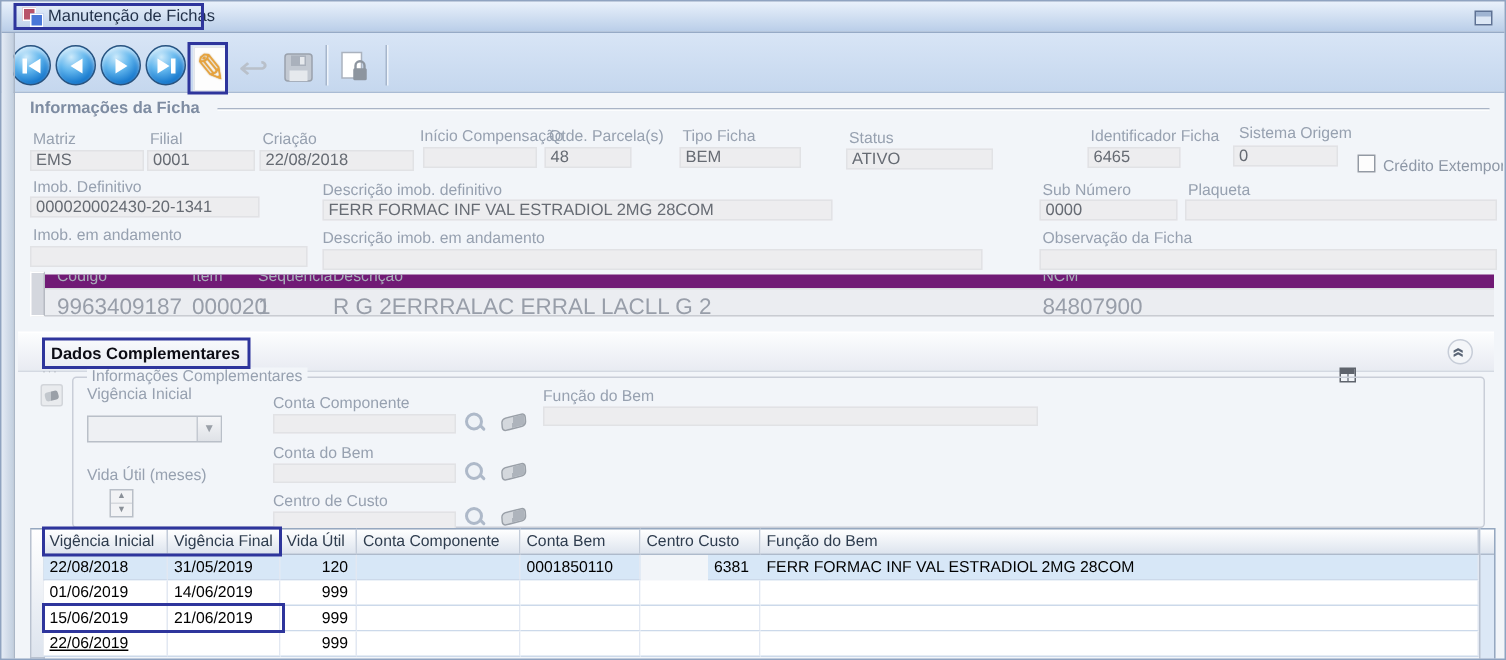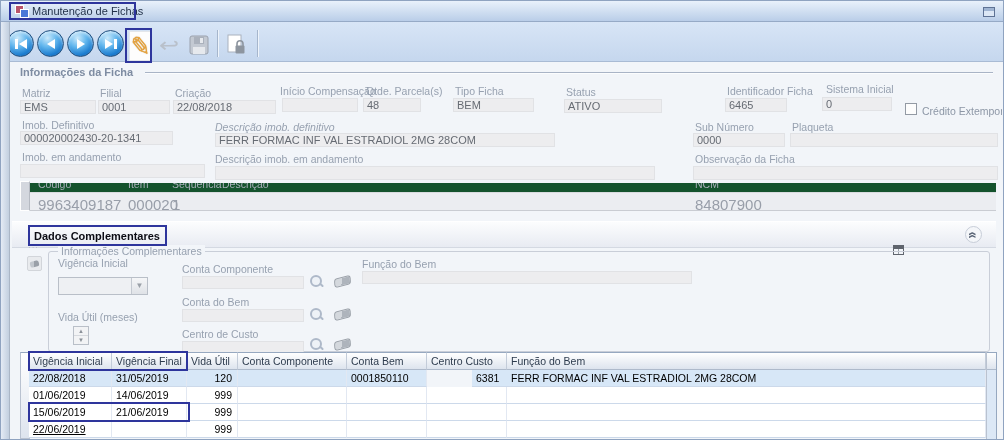--- a/index.html
+++ b/index.html
@@ -37,21 +37,21 @@
   
   .legend { font-size:11px; color:#7e8ca2; font-weight:bold; white-space:nowrap;text-align:right; }
   .legend-line { height:2px; border-top:1px solid #a9b4c6; border-bottom:1px solid #fcfdfe; }
   .flabel { position:absolute; font-size:10.5px; color:#97a1b0; white-space:nowrap; }
   .ffield { position:absolute; height:14px; background:#ededef; border:1px solid #e1e2e5;
             font-size:11px; color:#666b73; line-height:12px; padding-left:3px; white-space:nowrap; overflow:hidden; }
   .chk { position:absolute; width:12px; height:12px; background:#fdfdfd; border:1px solid #939aa4; }
 
   
   .g1-selector { background:#d4d7de; border:1px solid #fff; border-right:1px solid #b6bac2; }
-  .g1-head { overflow:hidden; background:#14532d; }
+  .g1-head { overflow:hidden; background:#701a75; }
   .g1-head span { position:absolute; top:-5px; font-size:10.5px; color:#a9afba; white-space:nowrap;}
   .g1-row { background:#ebedf1; border-top:1px solid #d9dbdf; border-bottom:1px solid #c9ccd2; }
   .g1-row span { position:absolute; top:3px; font-size:15px; color:#989ea9; white-space:nowrap; }
 
   
   .dados-bar { background:linear-gradient(to bottom,#fcfdfe,#e8ebf2); border-top:1px solid #fff; border-bottom:1px solid #d4d9e2; }
   .dados-title { font-size:11px; font-weight:bold; color:#0c0c14; white-space:nowrap; }
   .collapse-btn { width:17px; height:17px; border-radius:50%; background:#f4f6f9; border:1px solid #c7cdd8;
     display:flex; align-items:center; justify-content:center; }
   .collapse-glyph { font-size:12px; color:#5a6576; transform:rotate(90deg) scaleY(1.3); line-height:1; font-weight:bold;}
@@ -158,36 +158,36 @@
 <div class="abs legend-line" style="left:145px; top:72px; width:848px;"></div>
 
 <span class="flabel" style="left:22px; top:87px;">Matriz</span>
 <span class="flabel" style="left:100px; top:87px;">Filial</span>
 <span class="flabel" style="left:175px; top:87px;">Criação</span>
 <span class="flabel" style="left:280px; top:85px;">Início Compensação</span>
 <span class="flabel" style="left:366px; top:85px;">Qtde. Parcela(s)</span>
 <span class="flabel" style="left:455px; top:85px;">Tipo Ficha</span>
 <span class="flabel" style="left:566px; top:86px;">Status</span>
 <span class="flabel" style="left:727px; top:85px;">Identificador Ficha</span>
-<span class="flabel" style="left:826px; top:83px;">Sistema Inicial</span>
+<span class="flabel" style="left:826px; top:83px;">Sistema Origem</span>
 
 <div class="ffield" style="left:20px; top:100px; width:76px;">EMS</div>
 <div class="ffield" style="left:98px; top:100px; width:72px;">0001</div>
 <div class="ffield" style="left:173px; top:100px; width:103px;">22/08/2018</div>
 <div class="ffield" style="left:282px; top:98px; width:76px;"></div>
 <div class="ffield" style="left:363px; top:98px; width:58px;">48</div>
 <div class="ffield" style="left:453px; top:98px; width:81px;">BEM</div>
 <div class="ffield" style="left:564px; top:99px; width:98px;">ATIVO</div>
 <div class="ffield" style="left:725px; top:98px; width:62px;">6465</div>
 <div class="ffield" style="left:822px; top:97px; width:70px;">0</div>
 <span class="chk" style="left:905px; top:103px;"></span>
 <span class="flabel" style="left:922px; top:105px; width:80px; overflow:hidden; color:#8d97a6;">Crédito Extemporâne</span>
 
 <span class="flabel" style="left:22px; top:119px;">Imob. Definitivo</span>
-<span class="flabel" style="left:215px; top:121px;font-style:italic;">Descrição imob. definitivo</span>
+<span class="flabel" style="left:215px; top:121px;">Descrição imob. definitivo</span>
 <span class="flabel" style="left:695px; top:121px;">Sub Número</span>
 <span class="flabel" style="left:792px; top:121px;">Plaqueta</span>
 
 <div class="ffield" style="left:20px; top:131px; width:153px;">000020002430-20-1341</div>
 <div class="ffield" style="left:215px; top:133px; width:340px;">FERR FORMAC INF VAL ESTRADIOL 2MG 28COM</div>
 <div class="ffield" style="left:693px; top:133px; width:92px;">0000</div>
 <div class="ffield" style="left:790px; top:133px; width:208px;"></div>
 
 <span class="flabel" style="left:22px; top:151px;">Imob. em andamento</span>
 <span class="flabel" style="left:215px; top:153px;">Descrição imob. em andamento</span>
@@ -202,20 +202,21 @@
   <span style="left:8px;">Código</span>
   <span style="left:98px;">Item</span>
   <span style="left:142px;">Sequência</span>
   <span style="left:192px;">Descrição</span>
   <span style="left:665px;">NCM</span>
 </div>
 <div class="abs g1-row" style="left:30px; top:192px; width:966px; height:19px;">
   <span style="left:8px;">9963409187</span>
   <span style="left:98px;">000020</span>
   <span style="left:142px;">1</span>
+  <span style="left:192px;">R G 2ERRRALAC ERRAL LACLL G 2</span>
   <span style="left:665px;">84807900</span>
 </div>
 
 <div class="abs dados-bar" style="left:12px; top:221px; width:984px; height:27px;">
   <span class="abs dados-title" style="left:22px; top:8px;">Dados Complementares</span>
   <div class="abs collapse-btn" style="right:14px; top:4px;">
     <span class="collapse-glyph">«</span>
   </div>
 </div>
 <div class="abs grid-icon" style="left:893px; top:245px;"></div>

